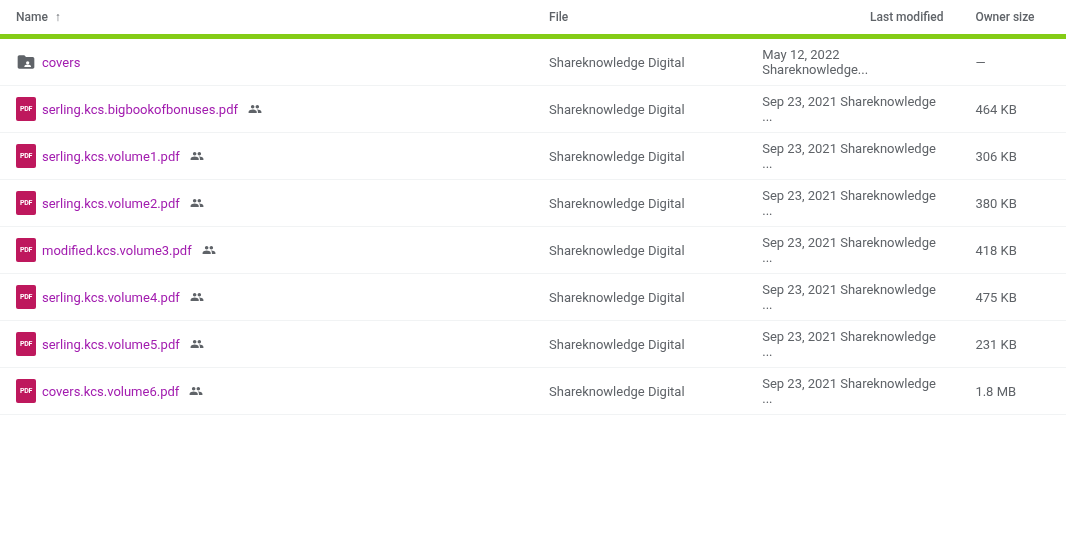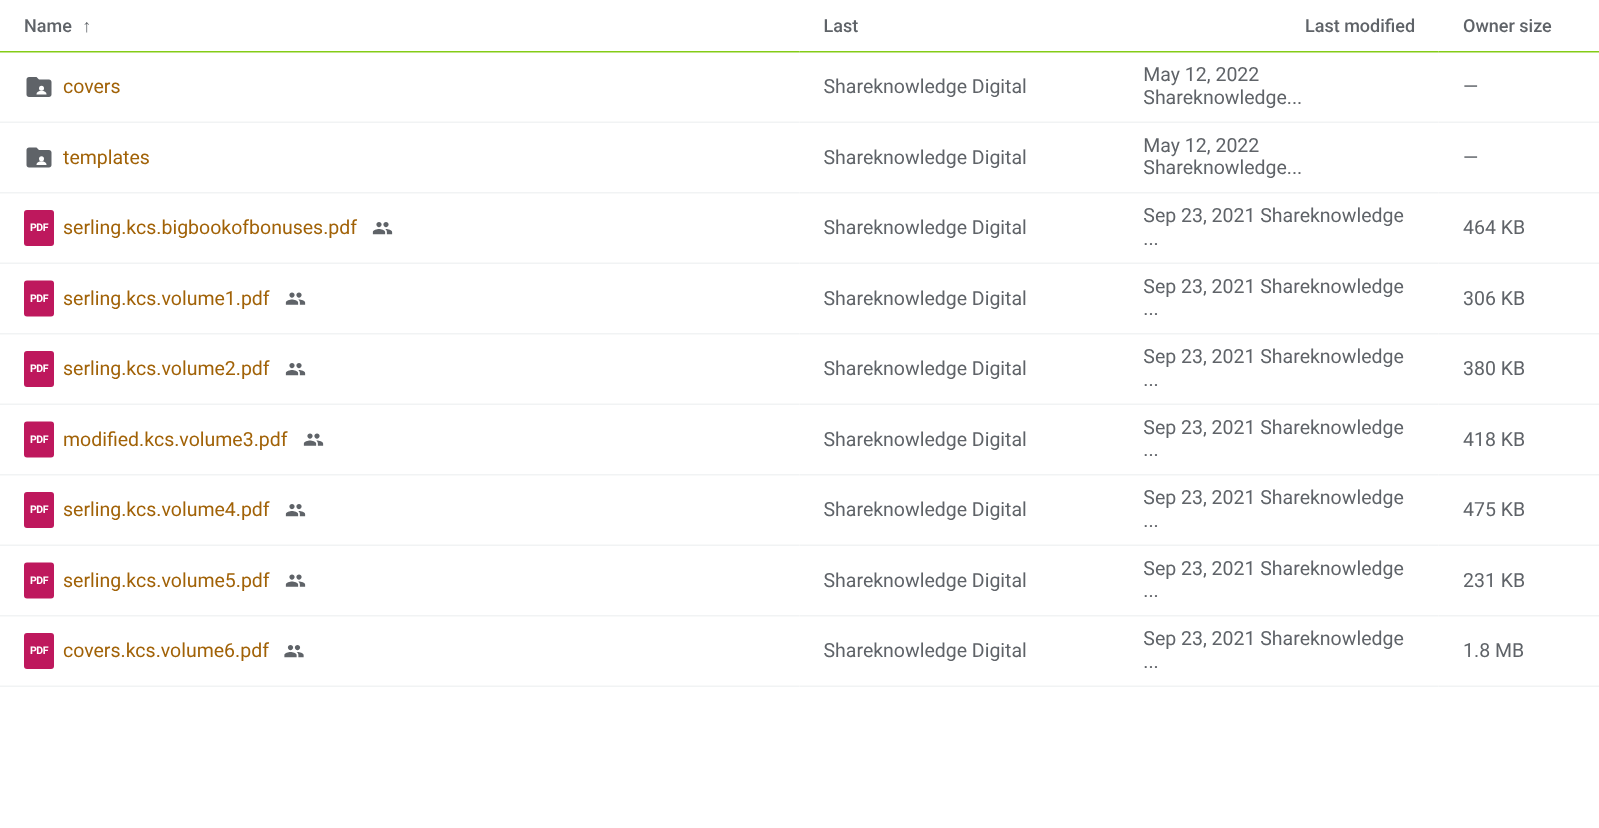--- a/index.html
+++ b/index.html
@@ -9,21 +9,21 @@
       color: #202124;
       background: #fff;
       width: 1066px;
       min-height: 552px;
     }
     .file-table {
       width: 100%;
       border-collapse: collapse;
     }
     .file-table thead tr {
-      border-bottom: 1px solid #84cc16;
+      border-bottom: 5px solid #84cc16;
     }
     .file-table thead th {
       padding: 10px 16px;
       text-align: left;
       font-weight: 500;
       font-size: 12px;
       color: #5f6368;
       white-space: nowrap;
     }
     .file-table thead th.name-col {
@@ -106,21 +106,21 @@
       margin-left: 4px;
       color: #5f6368;
     }
     .shared-icon svg {
       width: 14px;
       height: 14px;
     }
 
     .file-name-text {
       font-size: 13px;
-      color: #a16207;
+      color: #a21caf;
     }
 
     .sort-arrow {
       display: inline-block;
       margin-left: 4px;
       font-size: 12px;
       color: #5f6368;
     }
 
     .name-wrapper {
@@ -133,21 +133,21 @@
 <body>
 
 <table class="file-table">
   <thead>
     <tr>
       <th class="name-col">
         <span>Name</span>
         <span class="sort-arrow">↑</span>
       </th>
       <th class="owner-col">
-        <span>Last</span>
+        <span>File</span>
       </th>
       <th class="modified-col">
         <span>Last modified</span>
       </th>
       <th class="size-col">
         <span>Owner size</span>
       </th>
     </tr>
   </thead>
   <tbody id="file-table-body">
@@ -165,37 +165,20 @@
             <span class="file-name-text">covers</span>
           </div>
         </td>
         <td class="owner-col-td">Shareknowledge Digital</td>
         <td class="modified-col-td">May 12, 2022 Shareknowledge...</td>
         <td class="size-col-td">—</td>
       </tr>
       <tr>
         <td class="name-col-td">
           <div class="name-wrapper">
-            <span class="folder-icon">
-              <svg viewBox="0 0 24 24" xmlns="http://www.w3.org/2000/svg">
-      <path d="M20 6h-8l-2-2H4c-1.1 0-2 .9-2 2v12c0 1.1.9 2 2 2h16c1.1 0 2-.9 2-2V8c0-1.1-.9-2-2-2z" fill="#5f6368"></path>
-      <circle cx="14" cy="13" r="2" fill="#fff"></circle>
-      <path d="M10 17.5c0-1.38 1.79-2.5 4-2.5s4 1.12 4 2.5v.5H10v-.5z" fill="#fff"></path>
-    </svg>
-            </span>
-            <span class="file-name-text">templates</span>
-          </div>
-        </td>
-        <td class="owner-col-td">Shareknowledge Digital</td>
-        <td class="modified-col-td">May 12, 2022 Shareknowledge...</td>
-        <td class="size-col-td">—</td>
-      </tr>
-      <tr>
-        <td class="name-col-td">
-          <div class="name-wrapper">
             <span class="pdf-icon">PDF</span>
             <span class="file-name-text">serling.kcs.bigbookofbonuses.pdf</span>
             <span class="shared-icon">
               <svg viewBox="0 0 24 24" fill="currentColor" xmlns="http://www.w3.org/2000/svg">
       <path d="M16 11c1.66 0 2.99-1.34 2.99-3S17.66 5 16 5c-1.66 0-3 1.34-3 3s1.34 3 3 3zm-8 0c1.66 0 2.99-1.34 2.99-3S9.66 5 8 5C6.34 5 5 6.34 5 8s1.34 3 3 3zm0 2c-2.33 0-7 1.17-7 3.5V19h14v-2.5c0-2.33-4.67-3.5-7-3.5zm8 0c-.29 0-.62.02-.97.05 1.16.84 1.97 1.97 1.97 3.45V19h6v-2.5c0-2.33-4.67-3.5-7-3.5z"></path>
     </svg>
             </span>
           </div>
         </td>
         <td class="owner-col-td">Shareknowledge Digital</td>

